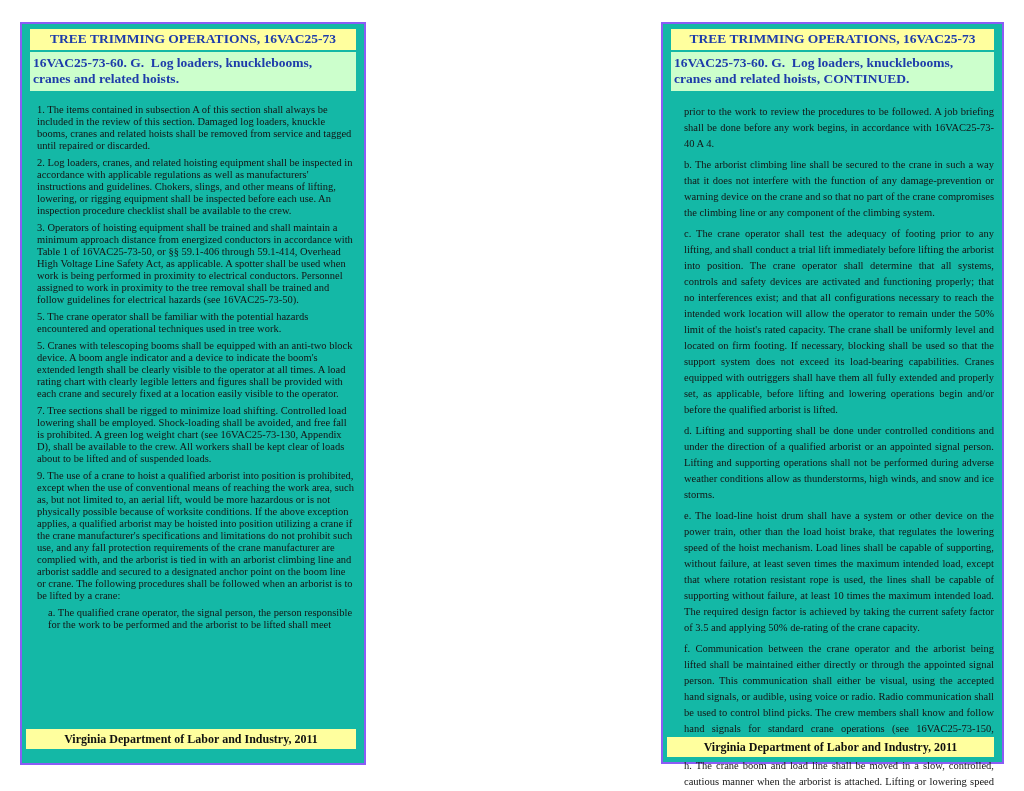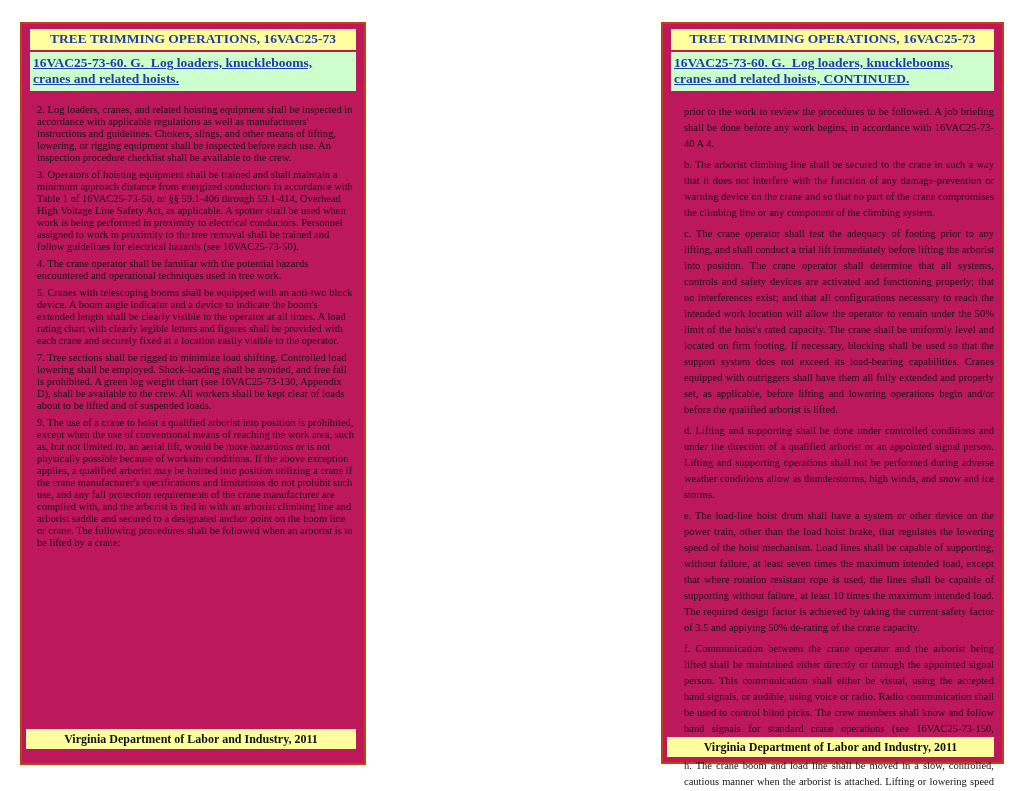--- a/index.html
+++ b/index.html
@@ -5,22 +5,22 @@
   html, body { margin:0; padding:0; }
   body {
     width:1024px; height:791px;
     background:#ffffff;
     font-family:"Liberation Serif", "DejaVu Serif", serif;
     position:relative;
     overflow:hidden;
   }
   .page {
     position:absolute; top:22px;
-    background:#be185d;
-    border:2px solid #c2410c;
+    background:#14b8a6;
+    border:2px solid #8b5cf6;
     box-sizing:border-box;
     padding:5px 8px;
   }
   #page-left  { left:20px;  width:346px; height:743px; }
   #page-right { left:661px; width:343px; height:742px; }
 
   .title-bar {
     background:#ffff9e;
     color:#1e3caa;
     font-weight:bold;
@@ -30,21 +30,20 @@
     padding:2px 2px 3px;
   }
   .subtitle-bar {
     background:#ccffcc;
     color:#1e3caa;
     font-weight:bold;
     font-size:13.5px;
     line-height:15.5px;
     padding:3px 9px 5px 3px;
     margin-top:2px;
-    text-decoration:underline;
   }
   .body {
     margin:13px 2px 0 7px;
     font-size:10.5px;
     line-height:12px;
     color:#141414;
     overflow:hidden;
   }
   #page-right .body { margin-left:13px; margin-right:0; text-align:justify; line-height:16px; }
   .body p { margin:0 0 5px 0; }
@@ -64,27 +63,29 @@
   #page-right .footer { bottom:5px; }
 </style>
 </head>
 <body>
 
 <div class="page" id="page-left">
   <div class="title-bar">TREE TRIMMING OPERATIONS, 16VAC25-73</div>
   <div class="subtitle-bar">16VAC25-73-60. G.&nbsp; Log loaders, knucklebooms, cranes and related hoists.</div>
   <div class="body">
     <div>
+        <p>1. The items contained in subsection A of this section shall always be included in the review of this section. Damaged log loaders, knuckle booms, cranes and related hoists shall be removed from service and tagged until repaired or discarded.</p>
         <p>2. Log loaders, cranes, and related hoisting equipment shall be inspected in accordance with applicable regulations as well as manufacturers' instructions and guidelines. Chokers, slings, and other means of lifting, lowering, or rigging equipment shall be inspected before each use. An inspection procedure checklist shall be available to the crew.</p>
         <p>3. Operators of hoisting equipment shall be trained and shall maintain a minimum approach distance from energized conductors in accordance with Table 1 of 16VAC25-73-50, or §§ 59.1-406 through 59.1-414, Overhead High Voltage Line Safety Act, as applicable. A spotter shall be used when work is being performed in proximity to electrical conductors. Personnel assigned to work in proximity to the tree removal shall be trained and follow guidelines for electrical hazards (see 16VAC25-73-50).</p>
-        <p>4. The crane operator shall be familiar with the potential hazards encountered and operational techniques used in tree work.</p>
+        <p>5. The crane operator shall be familiar with the potential hazards encountered and operational techniques used in tree work.</p>
         <p>5. Cranes with telescoping booms shall be equipped with an anti-two block device. A boom angle indicator and a device to indicate the boom's extended length shall be clearly visible to the operator at all times. A load rating chart with clearly legible letters and figures shall be provided with each crane and securely fixed at a location easily visible to the operator.</p>
         <p>7. Tree sections shall be rigged to minimize load shifting. Controlled load lowering shall be employed. Shock-loading shall be avoided, and free fall is prohibited. A green log weight chart (see 16VAC25-73-130, Appendix D), shall be available to the crew. All workers shall be kept clear of loads about to be lifted and of suspended loads.</p>
         <p>9. The use of a crane to hoist a qualified arborist into position is prohibited, except when the use of conventional means of reaching the work area, such as, but not limited to, an aerial lift, would be more hazardous or is not physically possible because of worksite conditions. If the above exception applies, a qualified arborist may be hoisted into position utilizing a crane if the crane manufacturer's specifications and limitations do not prohibit such use, and any fall protection requirements of the crane manufacturer are complied with, and the arborist is tied in with an arborist climbing line and arborist saddle and secured to a designated anchor point on the boom line or crane. The following procedures shall be followed when an arborist is to be lifted by a crane:</p>
       </div>
+    <p class="indent">a. The qualified crane operator, the signal person, the person responsible for the work to be performed and the arborist to be lifted shall meet</p>
   </div>
   <div class="footer">
     <div>Virginia Department of Labor and Industry, 2011</div>
   </div>
 </div>
 
 <div class="page" id="page-right">
   <div class="title-bar">TREE TRIMMING OPERATIONS, 16VAC25-73</div>
   <div class="subtitle-bar">16VAC25-73-60. G.&nbsp; Log loaders, knucklebooms, cranes and related hoists, CONTINUED.</div>
   <div class="body">

